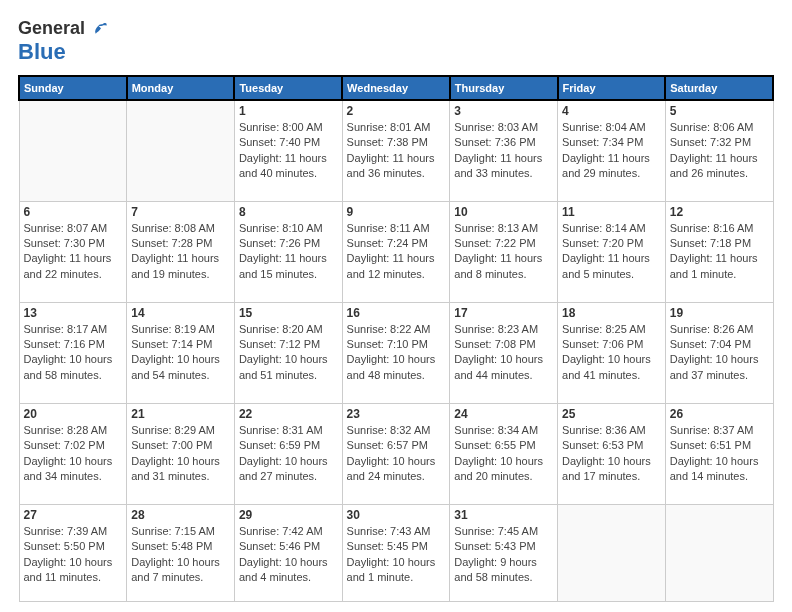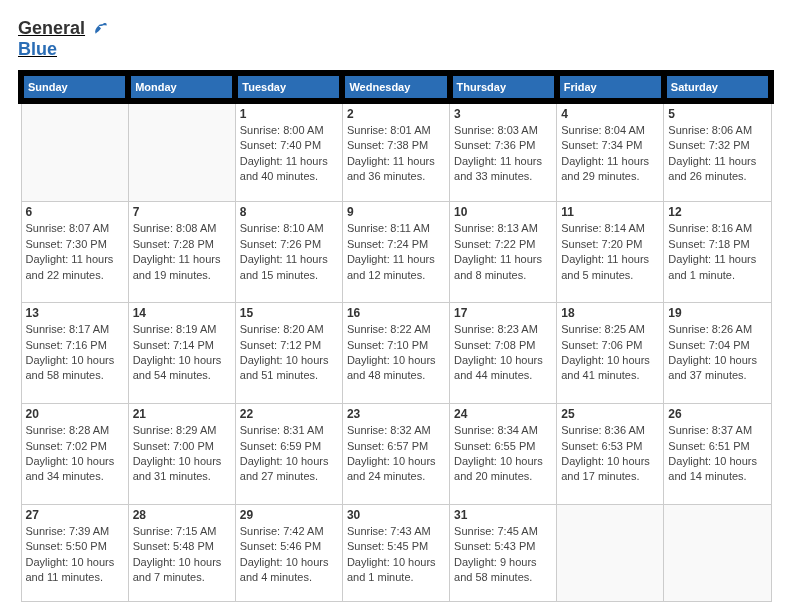--- a/index.html
+++ b/index.html
@@ -15,39 +15,38 @@
       height: 612px;
       padding: 18px 18px 10px 18px;
       display: flex;
       flex-direction: column;
     }
     .header {
       display: flex;
       justify-content: space-between;
       align-items: flex-start;
       margin-bottom: 10px;
-      text-decoration: underline;
     }
     .logo {
       display: flex;
       flex-direction: column;
       align-items: flex-start;
     }
     .logo-text {
       display: flex;
       align-items: center;
       gap: 2px;
     }
     .logo-general {
       font-size: 18px;
       font-weight: bold;
       color: #333;
     }
     .logo-blue {
-      font-size: 18px;
+      font-size: 22px;
       font-weight: bold;
       color: #2a6db5;
     }
     .logo-bird {
       width: 20px;
       height: 20px;
       margin-left: 2px;
     }
     .title-section {
       text-align: right;
@@ -69,21 +68,21 @@
       border-collapse: collapse;
       width: 100%;
       table-layout: fixed;
     }
     .calendar th {
       background-color: #2a6db5;
       color: #fff;
       font-size: 11px;
       font-weight: bold;
       padding: 5px 4px;
-      border: 6px solid #000000;
+      border: 2px solid #000000;
       text-align: left;
     }
     .calendar td {
       border: 1px solid #ccc;
       vertical-align: top;
       padding: 3px 4px;
       font-size: 9.5px;
       color: #333;
       height: 88px;
       background: #fff;

